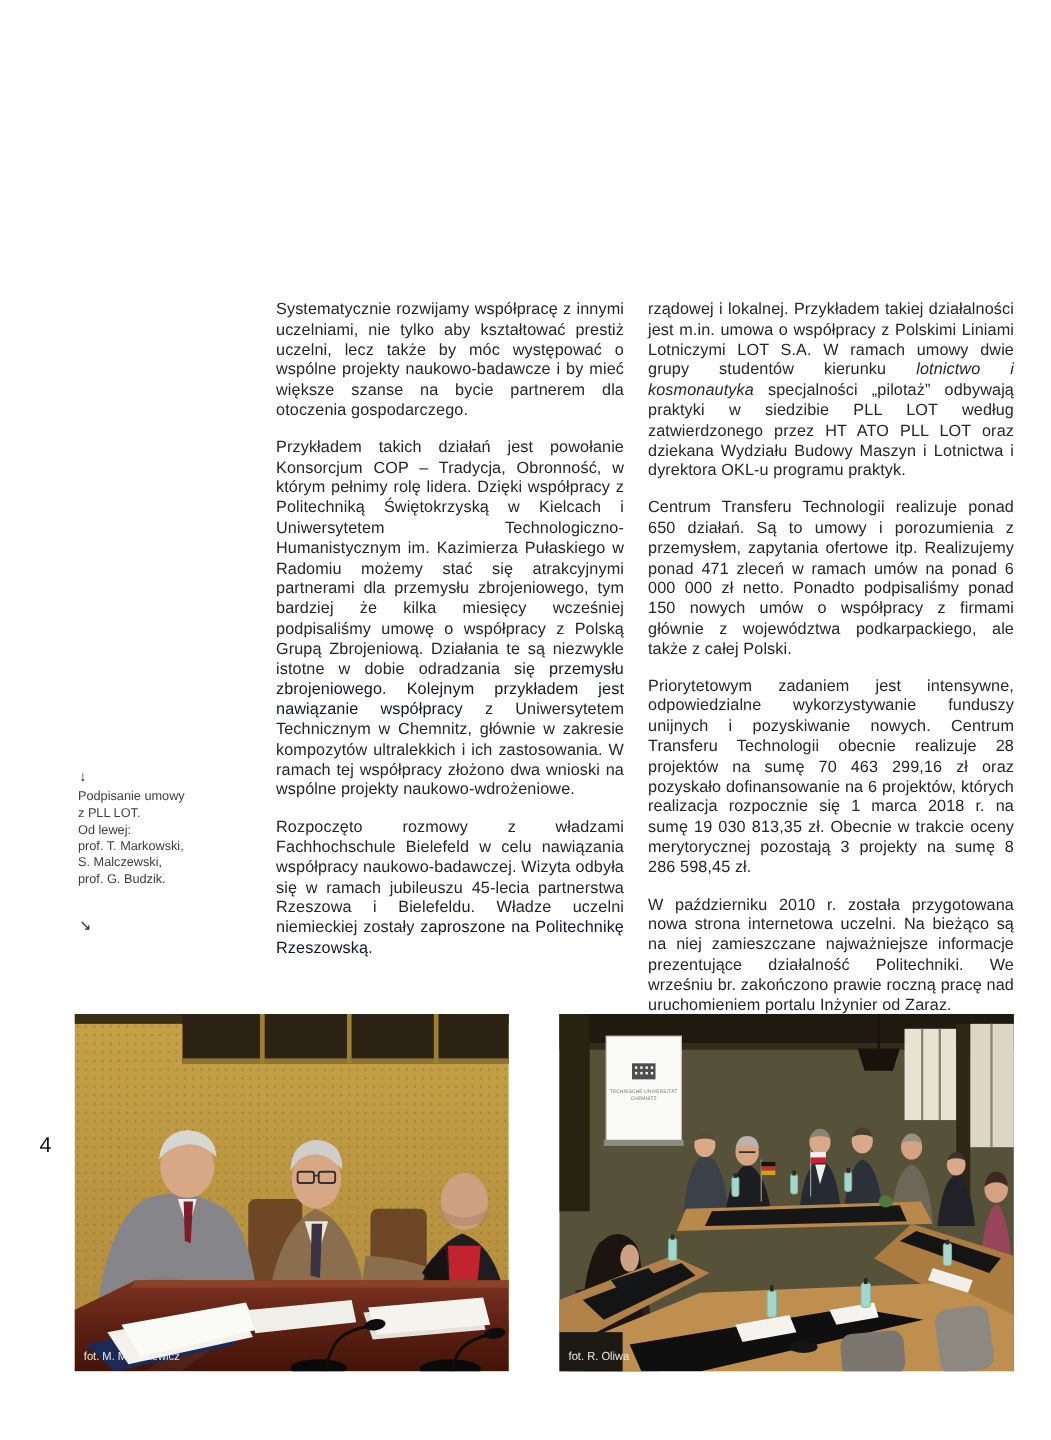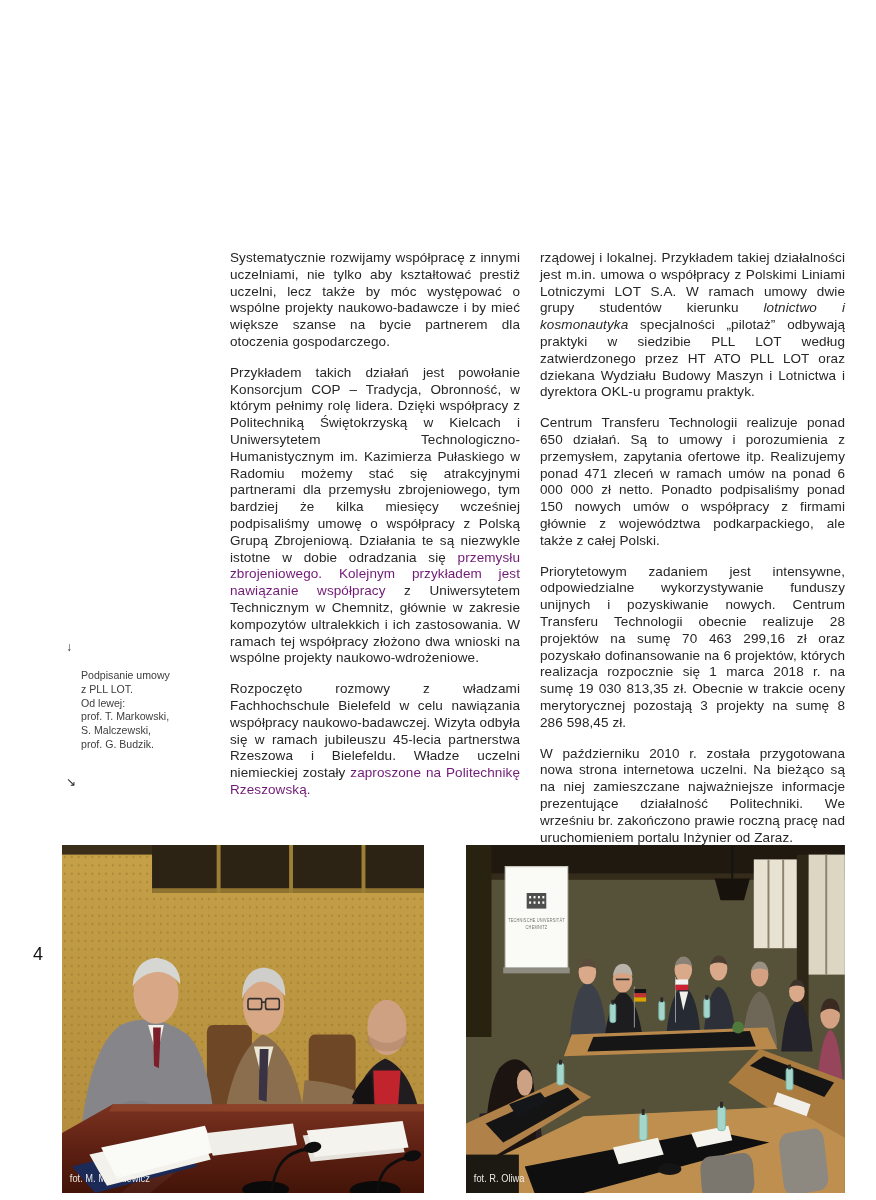--- a/index.html
+++ b/index.html
@@ -5,33 +5,33 @@
   html,body{margin:0;padding:0;background:#ffffff;}
   .page{position:relative;width:876px;height:1200px;background:#ffffff;overflow:hidden;
         font-family:"Liberation Sans",sans-serif;color:#222;}
   
   .columns{position:absolute;left:230px;top:250px;width:615px;display:flex;gap:20px;}
   .col{text-align:justify;font-size:13.5px;line-height:16.8px;color:#262626;
        letter-spacing:0.1px;hyphens:auto;}
   .col-left{width:290px;}
   .col-right{width:305px;}
   .col p{margin:0 0 14px 0;}
-  .hl{color:#701a75;}
+  .hl{color:#0f172a;}
   .it{font-style:italic;}
   
   .captions{position:absolute;left:65px;top:641px;width:142px;color:#3d3d3d;
             font-size:10.6px;line-height:13.8px;}
   .caption{margin:0 0 24px 0;padding:0;}
   .caption .arrow{display:block;font-size:12px;line-height:12px;margin:0 0 5px 1px;color:#2c2c2c;}
-  .caption p{margin:16px;white-space:pre-line;}
+  .caption p{margin:0;white-space:pre-line;}
   
   .pageno{position:absolute;left:33px;top:944px;font-size:18px;color:#141414;}
   
   .photos{position:absolute;left:62px;top:845px;width:783px;height:290px;display:flex;gap:26px;}
-  .photo{margin:0;padding:0;width:370px;height:348px;overflow:hidden;}
+  .photo{margin:0;padding:0;width:370px;height:298px;overflow:hidden;}
   .photo-right{width:387px;margin-left:16px;}
   .photo svg{display:block;width:100%;height:100%;}
   .credit{font:9.5px "Liberation Sans",sans-serif;fill:#f4f3ee;opacity:.95;}
   .bannertext{font:4px "Liberation Sans",sans-serif;fill:#74746e;letter-spacing:.2px;}
 </style>
 </head>
 <body>
 
 <div class="page">
 

